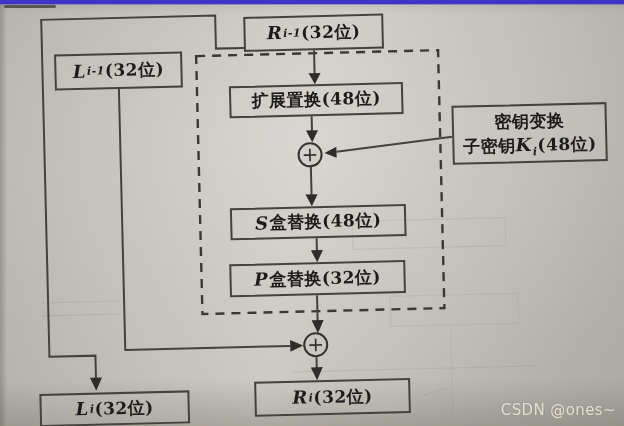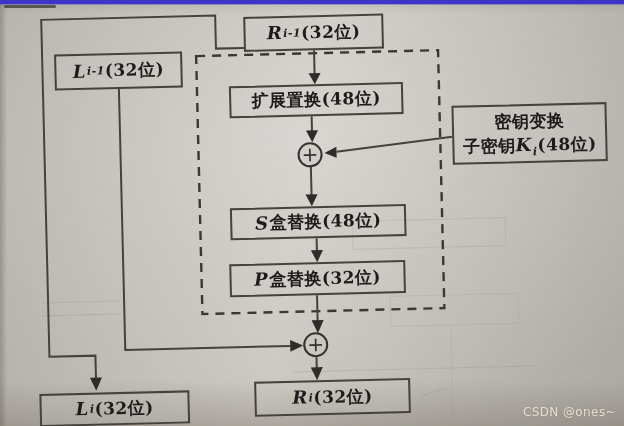--- a/index.html
+++ b/index.html
@@ -30,21 +30,21 @@
   .box sub{font-style:italic;font-size:11px;font-weight:600;line-height:0;}
   .box .suffix{font-weight:600;}
   .keybox{flex-direction:column;line-height:1.35;}
   .xor{
     position:absolute;box-sizing:border-box;width:25px;height:25px;border:2px solid #35332f;
     border-radius:50%;display:flex;align-items:center;justify-content:center;
     font-size:20px;font-weight:400;color:#2e2d2a;background:rgba(202,199,192,.4);
     padding-bottom:2px;font-family:"DejaVu Sans","Liberation Sans",sans-serif;
   }
   #watermark{
-    position:absolute;right:8px;bottom:7px;font-size:12px;letter-spacing:.4px;
+    position:absolute;right:8px;bottom:7px;font-size:15px;letter-spacing:.4px;
     color:#e9e5db;opacity:.92;text-shadow:0 0 2px rgba(110,104,90,.45);
   }
 </style>
 </head>
 <body>
 
 <div id="stage">
   <div id="topbar"></div>
   <div id="smudge"></div>
 

